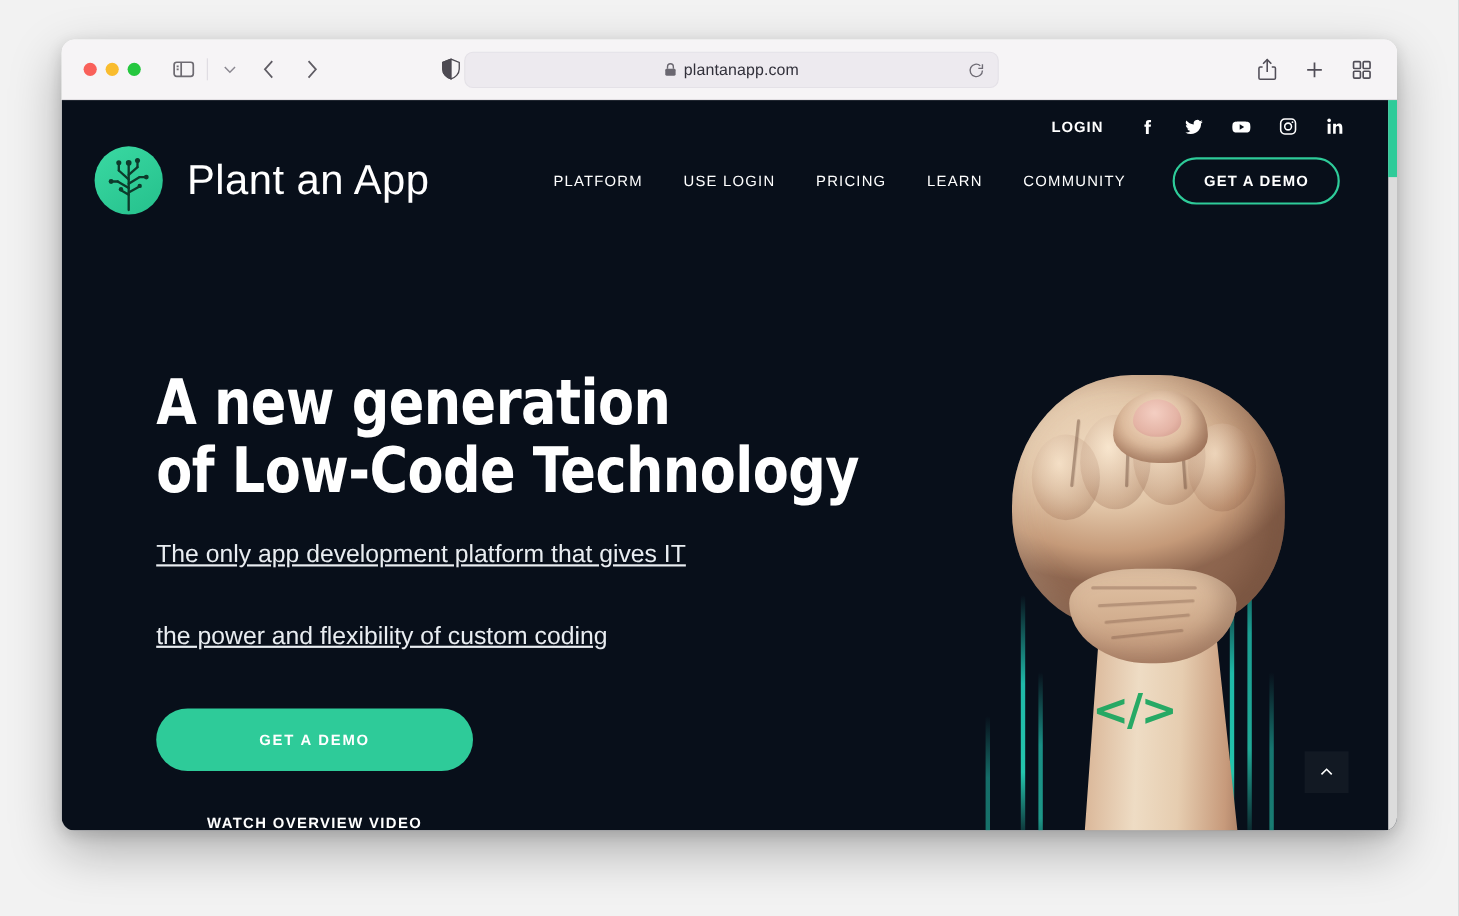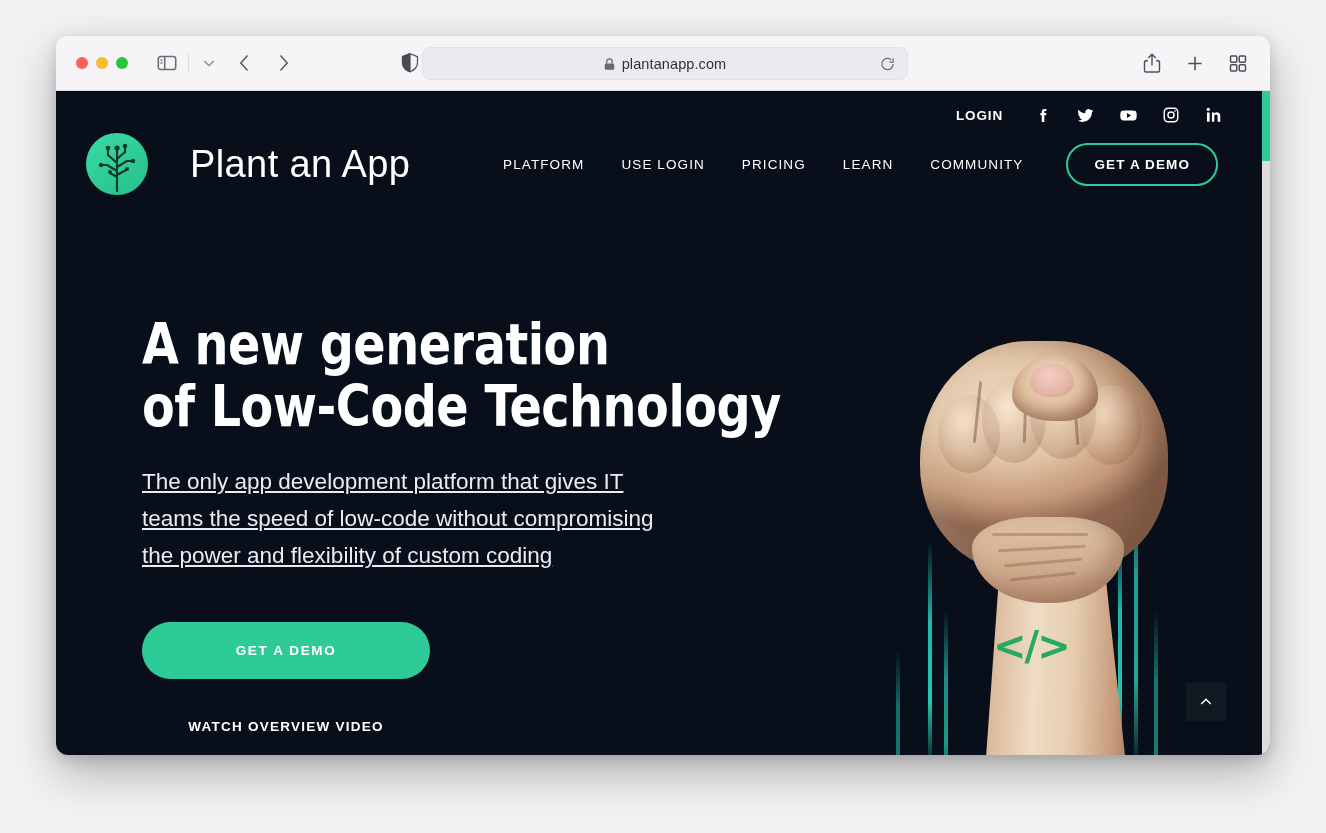--- a/index.html
+++ b/index.html
@@ -252,21 +252,20 @@
     width:62px; height:62px; border-radius:50%;
     background:linear-gradient(145deg, #3ad9a2 0%, #25c08c 100%);
     position:relative; flex:none;
     display:flex; align-items:flex-end; justify-content:center;
     overflow:hidden;
   }
   .brand-name {
     font-size:38px; color:#ffffff; font-weight:400;
     letter-spacing:0.4px;
     white-space:nowrap;
-    margin-left:20px;
   }
 
   .nav {
     margin-left:auto;
     display:flex; align-items:center; gap:37px;
     padding-right:22px;
   }
   .nav-item {
     font-size:13.5px; font-weight:normal; letter-spacing:1.1px;
     color:#ffffff; cursor:pointer; white-space:nowrap;
@@ -276,21 +275,21 @@
     border-radius:24px;
     padding:12px 26px;
     font-size:13.5px; font-weight:bold; letter-spacing:1.1px;
     color:#ffffff; cursor:pointer;
     white-space:nowrap;
     margin-left:6px;
   }
 
   
   .hero {
-    position:absolute; left:86px; top:222px;
+    position:absolute; left:86px; top:244px;
     z-index:10; width:660px;
   }
   .headline {
     font-family:"DejaVu Sans Condensed","Liberation Sans Narrow","Liberation Sans", sans-serif;
     font-weight:bold;
     font-size:57px;
     line-height:62px;
     color:#ffffff;
     letter-spacing:-0.5px;
     transform:scaleX(0.93);
@@ -549,21 +548,21 @@
           </nav>
         </div>
       </header>
 
       <section class="hero">
         <h1 class="headline">A new generation</h1>
         <h1 class="headline">of Low-Code Technology</h1>
 
         <p class="subhead">
           <span>The only app development platform that gives IT</span><br>
-          <span>teams the speed of low-code without compromising</span><br>
+          <br>
           <span>the power and flexibility of custom coding</span>
         </p>
 
         <button class="cta-primary">GET A DEMO</button>
         <div class="cta-secondary">WATCH OVERVIEW VIDEO</div>
       </section>
 
       <div class="scroll-top">
         <svg viewBox="0 0 24 24" fill="none" stroke="currentColor" stroke-width="2.2">
           <polyline points="5,15 12,8 19,15"></polyline>

